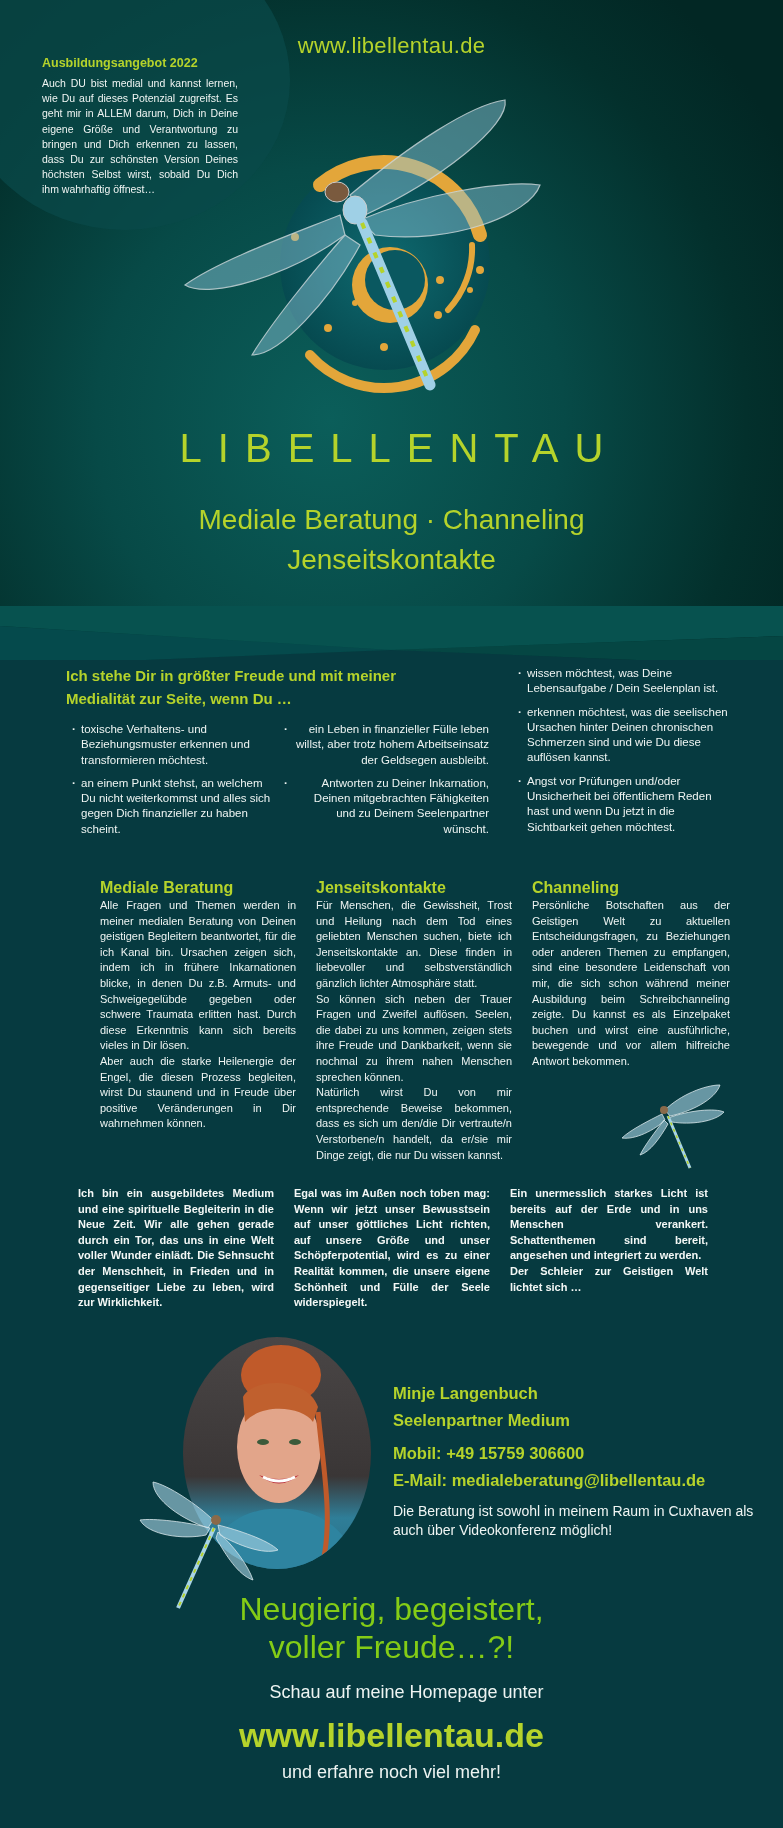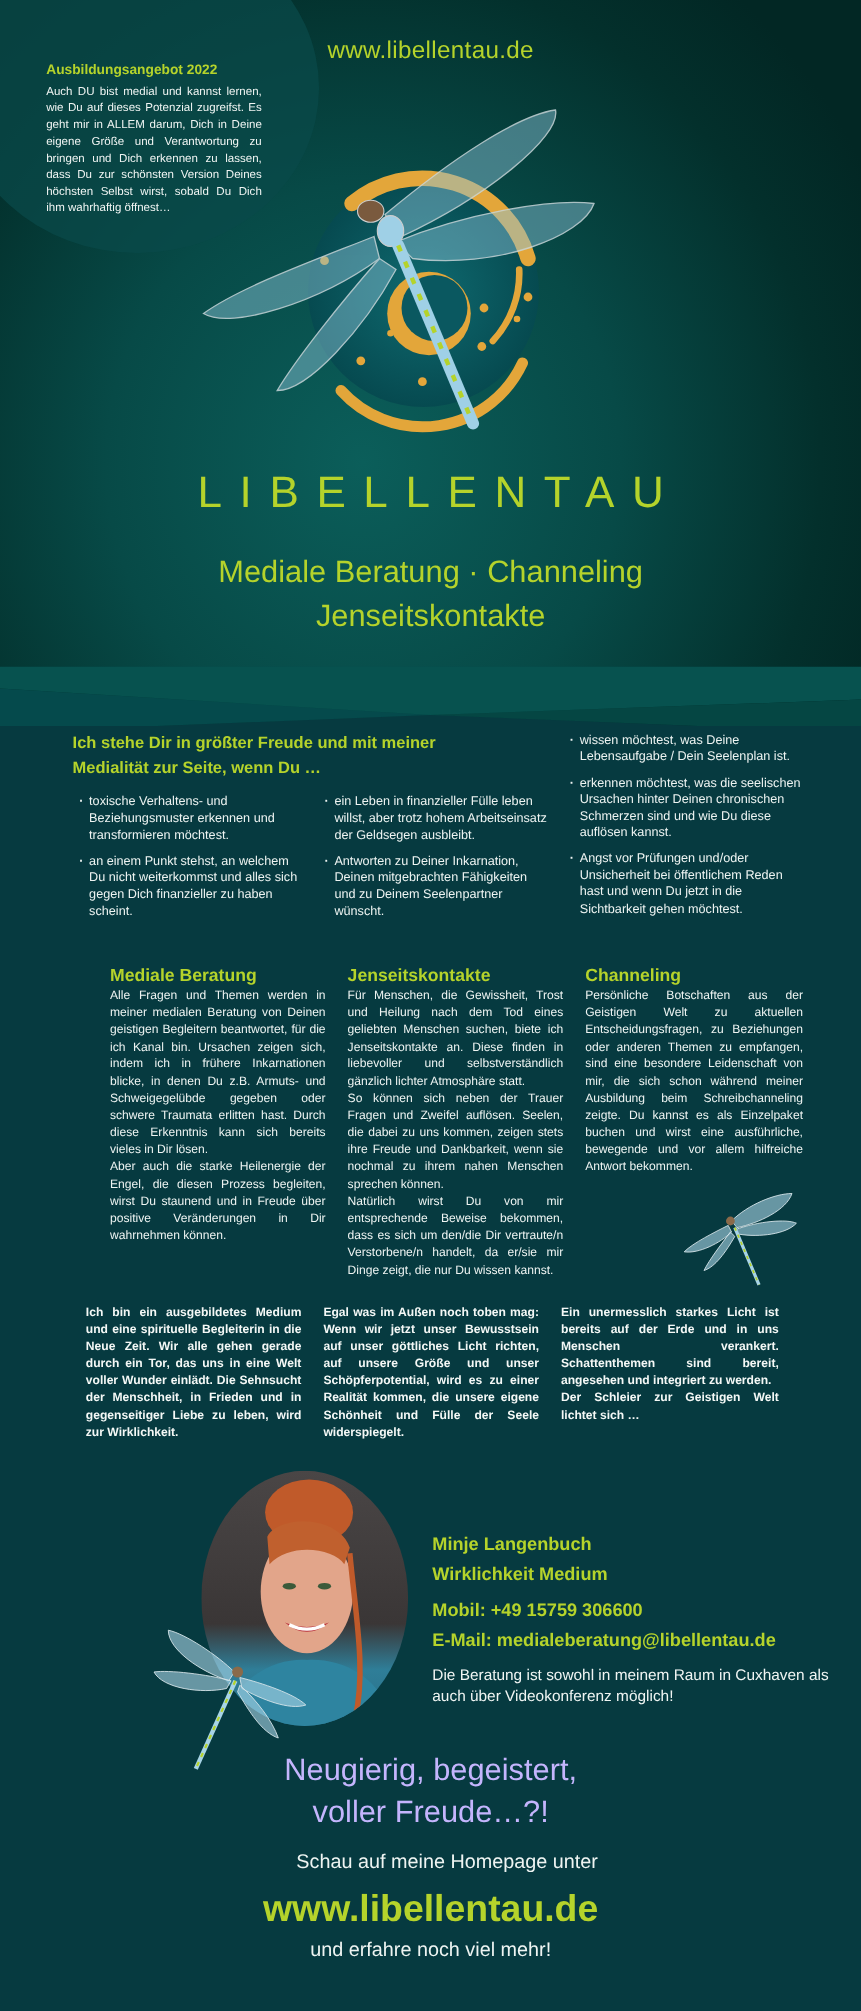--- a/index.html
+++ b/index.html
@@ -71,27 +71,27 @@
     font-size: 11px; line-height: 15.6px; text-align: justify; color: #eef4f2;
   }
   .quote { position: absolute; width: 196px; font-size: 11px; line-height: 15.6px; font-weight: bold; text-align: justify; color: #f4f8f6; }
   .quote p + p { }
   .portrait {
     position: absolute; left: 183px; top: 1337px; width: 188px; height: 232px; border-radius: 50%;
     background: radial-gradient(ellipse 60px 70px at 50% 48%, #e8b49c 0%, #d8957c 60%, transparent 62%),
                 linear-gradient(180deg, #4a4646 0%, #3a3636 60%, #2f7e98 78%, #2a6f86 100%);
     overflow: hidden;
   }
-  .contact { position: absolute; left: 393px; top: 1380px; width: 380px; margin-top: 11px; }
+  .contact { position: absolute; left: 393px; top: 1380px; width: 380px; }
   .contact .name { color: #b5d32b; font-size: 16.5px; font-weight: bold; line-height: 27px; }
   .contact .line { color: #b5d32b; font-size: 16.5px; font-weight: bold; line-height: 27px; }
   .contact .gap { height: 6px; }
   .contact .note { margin-top: 8px; font-size: 14px; line-height: 19px; color: #f0f5f3; }
   .cta { position: absolute; left: 0; width: 783px; text-align: center; }
-  .cta1 { top: 1590px; color: #c4b5fd; font-size: 28px; line-height: 38px; }
+  .cta1 { top: 1590px; color: #84cc16; font-size: 32px; line-height: 38px; }
   .cta2 { top: 1682px; font-size: 18px; color: #eef4f2; margin-left: 15px; }
   .cta3 { top: 1716px; font-size: 34px; color: #b5d32b; font-weight: bold; }
   .cta4 { top: 1762px; font-size: 18px; color: #eef4f2; }
   .dfly-small { position: absolute; }
 </style>
 </head>
 <body>
 
 <div class="hero">
   <div class="hero-bubble"></div>
@@ -153,21 +153,21 @@
 </svg>
 
 <div class="main-bg"></div>
 
 <div class="intro">Ich stehe Dir in größter Freude und mit meiner Medialität zur Seite, wenn Du …</div>
 
 <ul class="bullets" style="left:72px; top:722px; width:200px;">
   <li>toxische Verhaltens- und Beziehungsmuster erkennen und transformieren möchtest.</li>
   <li>an einem Punkt stehst, an welchem Du nicht weiterkommst und alles sich gegen Dich finanzieller zu haben scheint.</li>
 </ul>
-<ul class="bullets" style="left:295px; top:722px; width:205px;">
+<ul class="bullets" style="left:284px; top:722px; width:205px;text-align:right;">
   <li>ein Leben in finanzieller Fülle leben willst, aber trotz hohem Arbeitseinsatz der Geldsegen ausbleibt.</li>
   <li>Antworten zu Deiner Inkarnation, Deinen mitgebrachten Fähigkeiten und zu Deinem Seelenpartner wünscht.</li>
 </ul>
 <ul class="bullets" style="left:518px; top:666px; width:210px;">
   <li>wissen möchtest, was Deine Lebensaufgabe / Dein Seelenplan ist.</li>
   <li>erkennen möchtest, was die seelischen Ursachen hinter Deinen chronischen Schmerzen sind und wie Du diese auflösen kannst.</li>
   <li>Angst vor Prüfungen und/oder Unsicherheit bei öffentlichem Reden hast und wenn Du jetzt in die Sichtbarkeit gehen möchtest.</li>
 </ul>
 
 <div class="col" style="left:78px; top:878px;">
@@ -230,21 +230,21 @@
     <path d="M80 45 C100 50 130 60 140 70 C125 75 100 65 82 55 Z"></path>
     <path d="M80 52 C95 65 110 85 115 100 C100 95 88 75 78 58 Z"></path>
   </g>
   <circle cx="78" cy="40" r="5" fill="#8a6a4a"></circle>
   <path d="M76 48 L40 128" stroke="#a8d4e6" stroke-width="4"></path>
   <path d="M76 48 L40 128" stroke="#b5d32b" stroke-width="2" stroke-dasharray="4 5"></path>
 </svg>
 
 <div class="contact">
   <div class="name">Minje Langenbuch</div>
-  <div class="name">Wirklichkeit Medium</div>
+  <div class="name">Seelenpartner Medium</div>
   <div class="gap"></div>
   <div class="line">Mobil:  +49 15759 306600</div>
   <div class="line">E-Mail: medialeberatung@libellentau.de</div>
   <div class="note">Die Beratung ist sowohl in meinem Raum in Cuxhaven als auch über Videokonferenz möglich!</div>
 </div>
 
 <div class="cta cta1">
   <div>Neugierig, begeistert,</div>
   <div>voller Freude…?!</div>
 </div>

